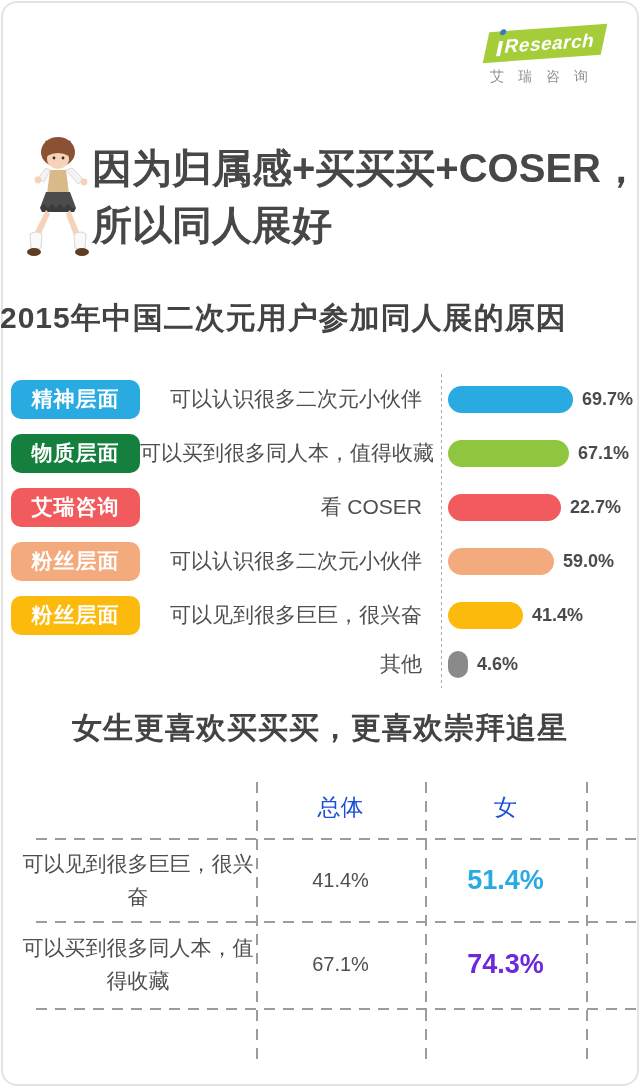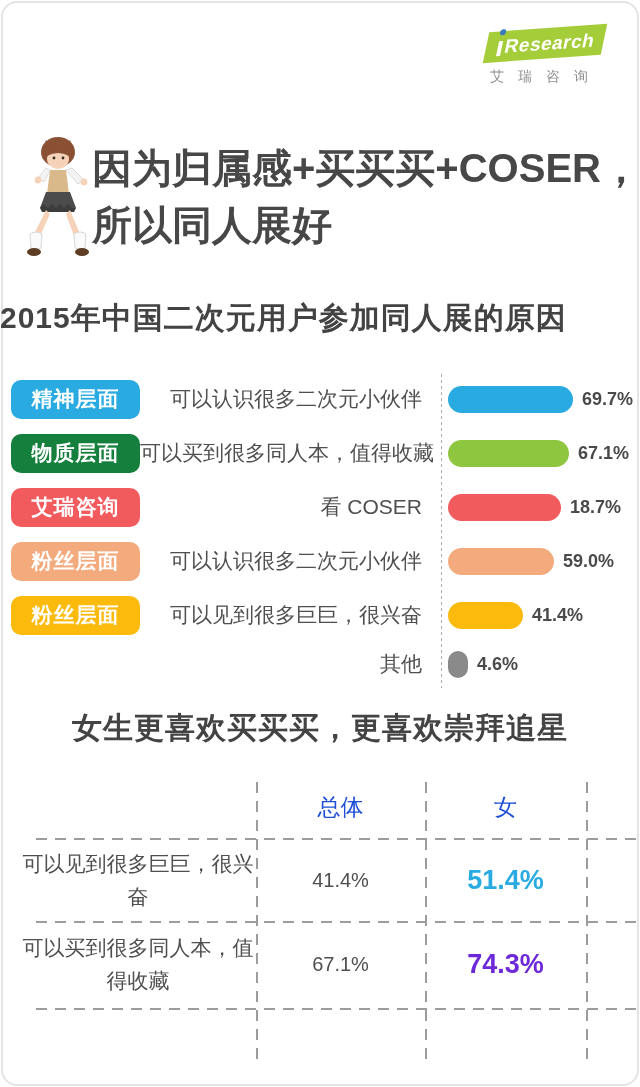--- a/index.html
+++ b/index.html
@@ -116,21 +116,21 @@
       <span class="barwrap">
           <span class="bar" style="width: 121px; background: rgb(142, 198, 63);"></span>
         <span class="val">67.1%</span>
         </span>
     </div>
     <div class="crow">
       <span class="badge" style="background: rgb(241, 91, 94);">艾瑞咨询</span>
       <span class="rlabel">看 COSER</span>
       <span class="barwrap">
           <span class="bar" style="width: 113px; background: rgb(241, 91, 94);"></span>
-        <span class="val">18.7%</span>
+        <span class="val">22.7%</span>
         </span>
     </div>
     <div class="crow">
       <span class="badge" style="background: rgb(243, 171, 126);">粉丝层面</span>
       <span class="rlabel">可以认识很多二次元小伙伴</span>
       <span class="barwrap">
           <span class="bar" style="width: 106px; background: rgb(243, 171, 126);"></span>
         <span class="val">59.0%</span>
         </span>
     </div>

